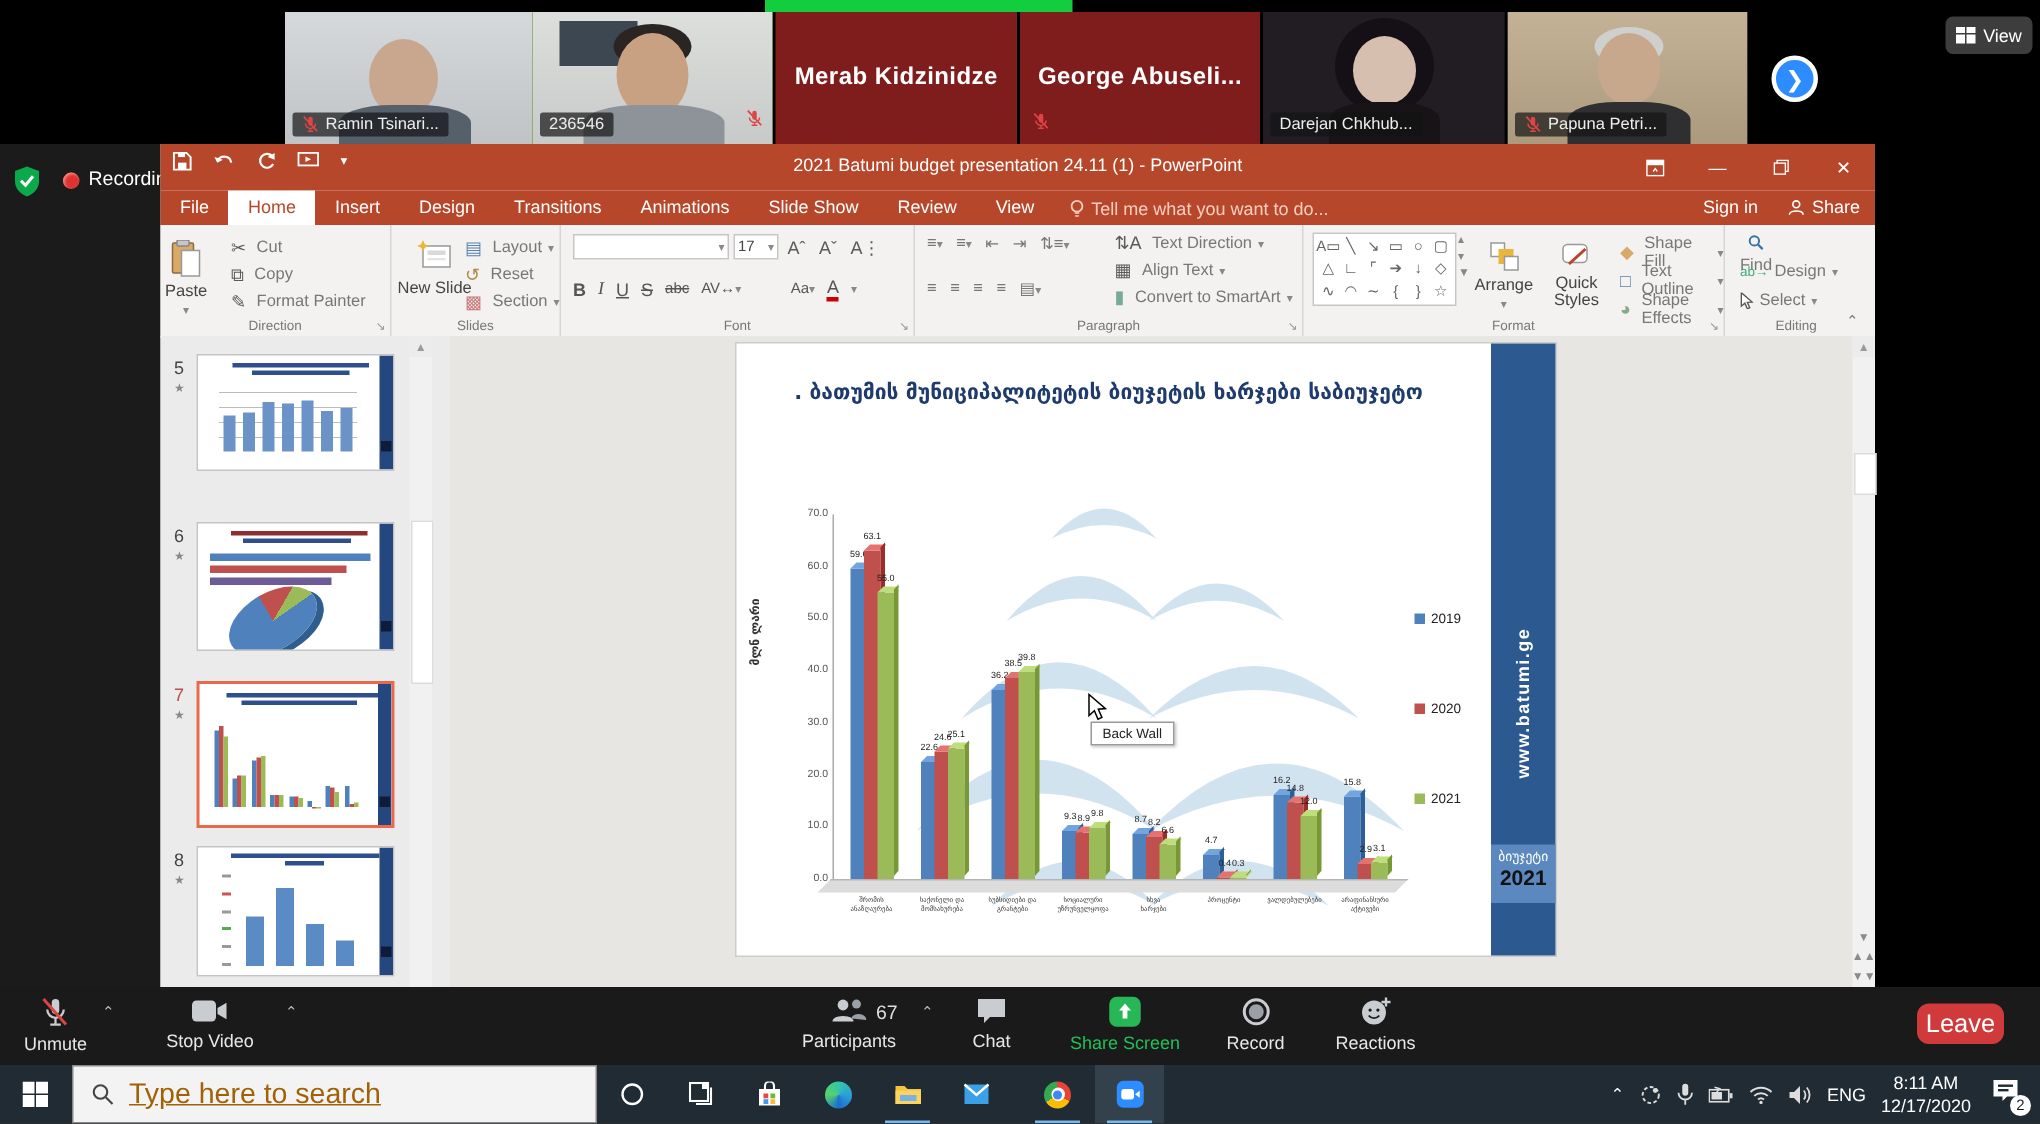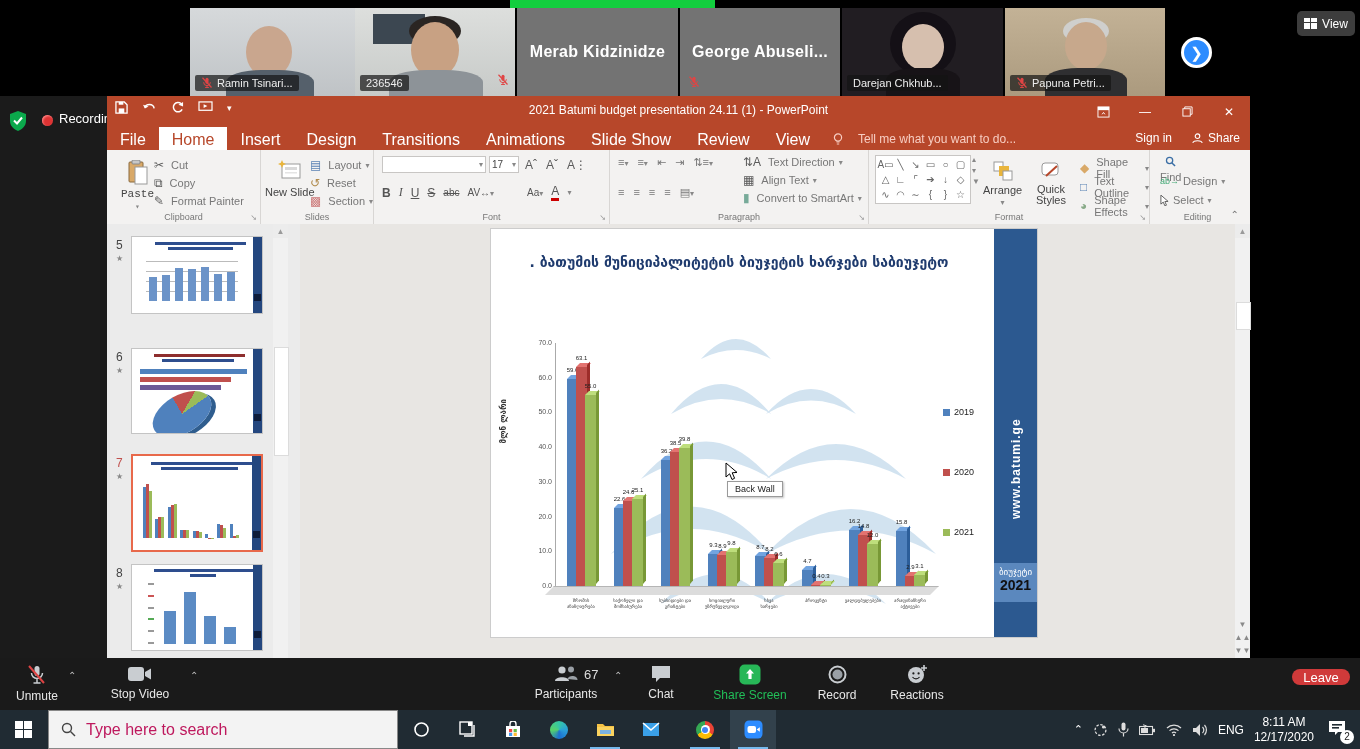--- a/index.html
+++ b/index.html
@@ -5,21 +5,21 @@
   html,body{margin:0;padding:0;background:#000;}
   #root{position:relative;width:1360px;height:749px;background:#000;overflow:hidden;
         font-family:"Liberation Sans","DejaVu Sans",sans-serif;-webkit-font-smoothing:antialiased;}
   .abs{position:absolute;}
 
   
   .strip{position:absolute;left:0;top:0;width:1360px;height:96px;background:#000;}
   .greenbar{position:absolute;left:510px;top:0;width:205px;height:8px;background:#12ce3e;}
   .vtile{position:absolute;top:8px;height:88px;background:#202225;overflow:hidden;}
   .vtile.active{outline:3px solid #95c93d;outline-offset:-3px;}
-  .ntile{position:absolute;top:8px;height:88px;background:#737373;display:flex;align-items:center;justify-content:center;}
+  .ntile{position:absolute;top:8px;height:88px;background:#7f1d1d;display:flex;align-items:center;justify-content:center;}
   .ntile .nm{color:#fff;font-weight:bold;font-size:16px;letter-spacing:.3px;}
   .chip{position:absolute;left:5px;bottom:5px;background:rgba(20,20,20,.7);color:#eee;font-size:11px;
         padding:2px 6px;display:flex;align-items:center;gap:4px;border-radius:2px;}
   .micoff{width:12px;height:12px;display:inline-block;}
   .tile-mic{position:absolute;right:6px;bottom:6px;}
   .ntile .tile-mic{left:8px;right:auto;}
   
   .vp{position:absolute;inset:0;}
   .head{position:absolute;border-radius:50%;}
   .body{position:absolute;border-radius:40% 40% 0 0;}
@@ -42,23 +42,23 @@
 
   
   .ppt{position:absolute;left:107px;top:96px;width:1143px;height:562px;background:#f3f2f1;}
   .ttl{position:absolute;left:0;top:0;right:0;height:31px;background:#b7472a;color:#fff;}
   .qat{position:absolute;left:8px;top:5px;display:flex;gap:14px;align-items:center;color:#fff;font-size:13px;}
   .qat svg{display:block;}
   .wtitle{position:absolute;left:0;right:0;top:7px;text-align:center;font-size:12px;color:#fff;}
   .wctl{position:absolute;right:0;top:0;display:flex;height:31px;}
   .wbtn{width:42px;display:flex;align-items:center;justify-content:center;color:#fff;font-size:12px;}
   .tabs{position:absolute;left:0;top:31px;right:0;height:23px;background:#b7472a;display:flex;align-items:flex-end;}
-  .tab{color:#fff;font-size:16px;padding:4px 13px;height:15px;}
+  .tab{color:#fff;font-size:12px;padding:4px 13px;height:15px;}
   .tab.active{background:#fff;color:#b7472a;}
-  .tellme{color:#f7cdc2;font-size:12px;padding:4px 10px;display:flex;gap:15px;align-items:center;}
+  .tellme{color:#f7cdc2;font-size:12px;padding:4px 10px;display:flex;gap:5px;align-items:center;}
   .signin{position:absolute;right:78px;top:35px;color:#fff;font-size:12px;}
   .sharebtn{position:absolute;right:10px;top:35px;color:#fff;font-size:12px;display:flex;gap:5px;align-items:center;}
 
   .ribbon{position:absolute;left:0;top:54px;right:0;height:74px;background:#f3f2f1;border-bottom:1px solid #d2d0ce;display:flex;}
   .grp{position:relative;border-right:1px solid #d8d6d4;height:100%;flex:none;}
   .glabel{position:absolute;bottom:2px;left:0;right:0;text-align:center;font-size:9px;color:#777;}
   .launch{position:absolute;bottom:2px;right:3px;font-size:8px;color:#999;}
   .bigbtn{display:flex;flex-direction:column;align-items:center;justify-content:flex-start;padding-top:6px;gap:2px;color:#444;font-size:11px;}
   .mini{font-size:11px;color:#777;display:flex;align-items:center;gap:4px;}
   .dd{color:#888;font-size:8px;}
@@ -117,30 +117,30 @@
   .vthumb{position:absolute;left:1px;top:78px;width:13px;height:26px;background:#fff;border:1px solid #dcdcdc;}
   .vbot{position:absolute;left:0;right:0;bottom:0;display:flex;flex-direction:column;gap:4px;align-items:center;color:#8a8a8a;font-size:8px;padding-bottom:3px;}
 
   
   .ztb{position:absolute;left:0;top:658px;width:1360px;height:52px;background:#1a1a1a;color:#e8e8e8;}
   .zi{position:absolute;top:6px;display:flex;flex-direction:column;align-items:center;gap:3px;font-size:12px;}
   .zi svg{display:block;}
   .caret{position:absolute;top:12px;color:#bbb;font-size:10px;}
   .pcount{position:absolute;font-size:13px;color:#ddd;}
   .sharelbl{color:#21bf58;}
-  .leave{position:absolute;right:10px;top:11px;width:58px;height:16px;background:#d03a3a;border-radius:8px;color:#fff;
-         font-size:13px;display:flex;align-items:center;justify-content:center;}
+  .leave{position:absolute;right:24px;top:11px;width:58px;height:27px;background:#d03a3a;border-radius:8px;color:#fff;
+         font-size:17px;display:flex;align-items:center;justify-content:center;}
 
   
   .tb{position:absolute;left:0;top:710px;width:1360px;height:39px;background:#202b33;}
   .tbi{position:absolute;top:0;width:46px;height:39px;display:flex;align-items:center;justify-content:center;}
   .tbi.hl{background:#32414c;}
   .uline{position:absolute;bottom:0;left:8px;right:8px;height:2px;background:#76b9ed;}
   .search{position:absolute;left:48px;top:0;width:350px;height:39px;background:#f3f3f3;border:1px solid #888;box-sizing:border-box;display:flex;align-items:center;gap:10px;padding-left:12px;}
-  .search span{color:#be185d;font-size:16px;}
+  .search span{color:#a16207;font-size:19px;text-decoration:underline;}
   .tray{position:absolute;right:0;top:0;height:39px;display:flex;align-items:center;gap:10px;color:#fff;}
   .treng{font-size:12px;}
   .clock{font-size:12px;text-align:center;line-height:15px;}
   .action{position:relative;margin-right:14px;margin-left:4px;}
   .badge{position:absolute;right:-8px;bottom:-4px;width:14px;height:14px;border-radius:50%;background:#fff;color:#1a1a1a;
          font-size:10px;display:flex;align-items:center;justify-content:center;}
 </style>
 </head>
 <body>
 
@@ -300,42 +300,42 @@
     <div class="sharebtn">
       <svg width="11" height="11" viewBox="0 0 12 12">
           <circle cx="6" cy="3.5" r="2.5" fill="none" stroke="#fff" stroke-width="1.2"></circle>
           <path d="M1 11 C1 7.5 11 7.5 11 11" fill="none" stroke="#fff" stroke-width="1.2"></path>
         </svg>
       <span>Share</span>
     </div>
 
     <div class="ribbon">
       <div class="grp" style="width:153px;">
-        <div class="bigbtn abs" style="left:14px;top:4px;font-family:Liberation Mono, monospace;">
+        <div class="bigbtn abs" style="left:3px;top:4px;">
           <svg width="22" height="26" viewBox="0 0 22 26">
               <rect x="2" y="2" width="14" height="20" rx="1" fill="#d9a968" stroke="#8a6b3f"></rect>
               <rect x="5" y="0" width="8" height="4" rx="1" fill="#c7c7c7" stroke="#888"></rect>
               <rect x="8" y="7" width="12" height="17" fill="#fff" stroke="#999"></rect>
             </svg>
           <span>Paste</span>
             <span class="dd">▾</span>
         </div>
         <div class="mini abs" style="left:44px;top:8px;">
             <span class="chr">✂</span>
             <span>Cut</span>
           </div>
         <div class="mini abs" style="left:44px;top:26px;">
             <span class="chr">⧉</span>
             <span>Copy</span>
           </div>
         <div class="mini abs" style="left:44px;top:44px;">
             <span class="chr">✎</span>
             <span>Format Painter</span>
           </div>
-        <div class="glabel">Clipboard</div>
+        <div class="glabel">Direction</div>
         <div class="launch">↘</div>
       </div>
       <div class="grp" style="width:112px;">
         <div class="bigbtn abs" style="left:4px;top:4px;">
           <svg width="24" height="24" viewBox="0 0 24 24">
               <rect x="4" y="4" width="18" height="14" fill="#fff" stroke="#999"></rect>
               <rect x="7" y="7" width="12" height="3" fill="#d9d9d9"></rect>
               <rect x="7" y="12" width="12" height="1.5" fill="#e4e4e4"></rect>
               <path d="M4 0 L5.2 2.8 L8 4 L5.2 5.2 L4 8 L2.8 5.2 L0 4 L2.8 2.8 Z" fill="#e9b53c"></path>
             </svg>

